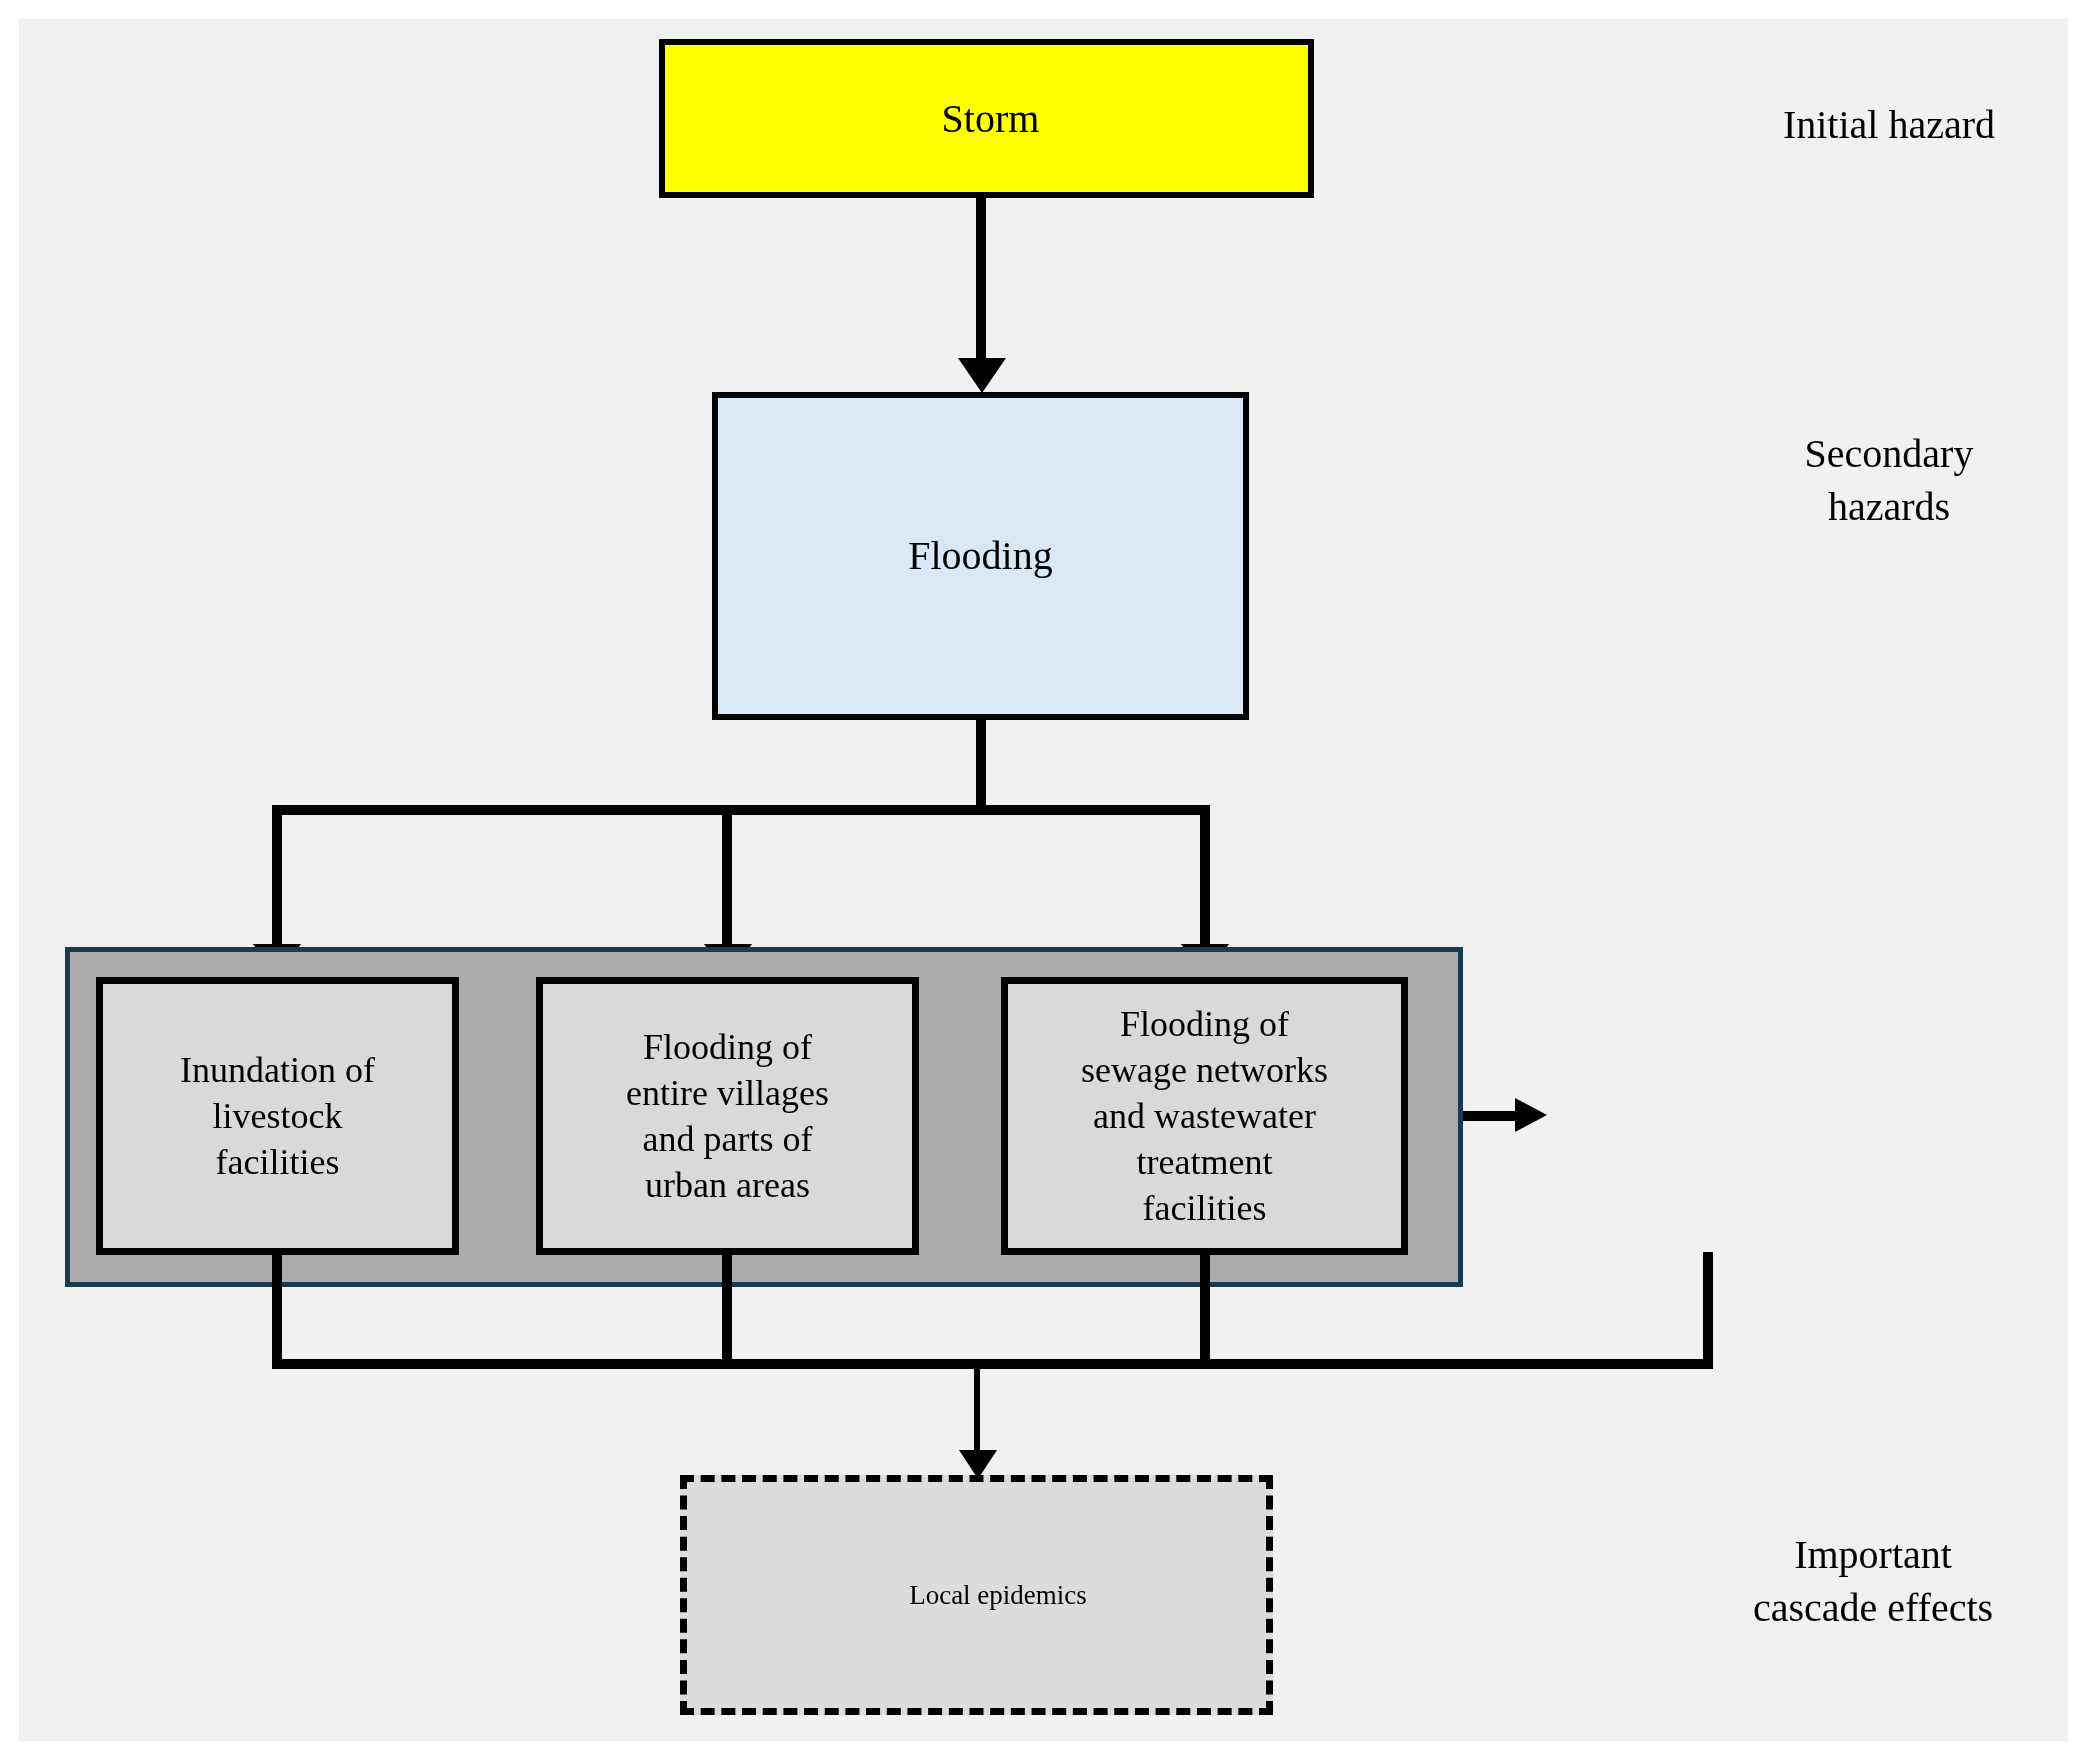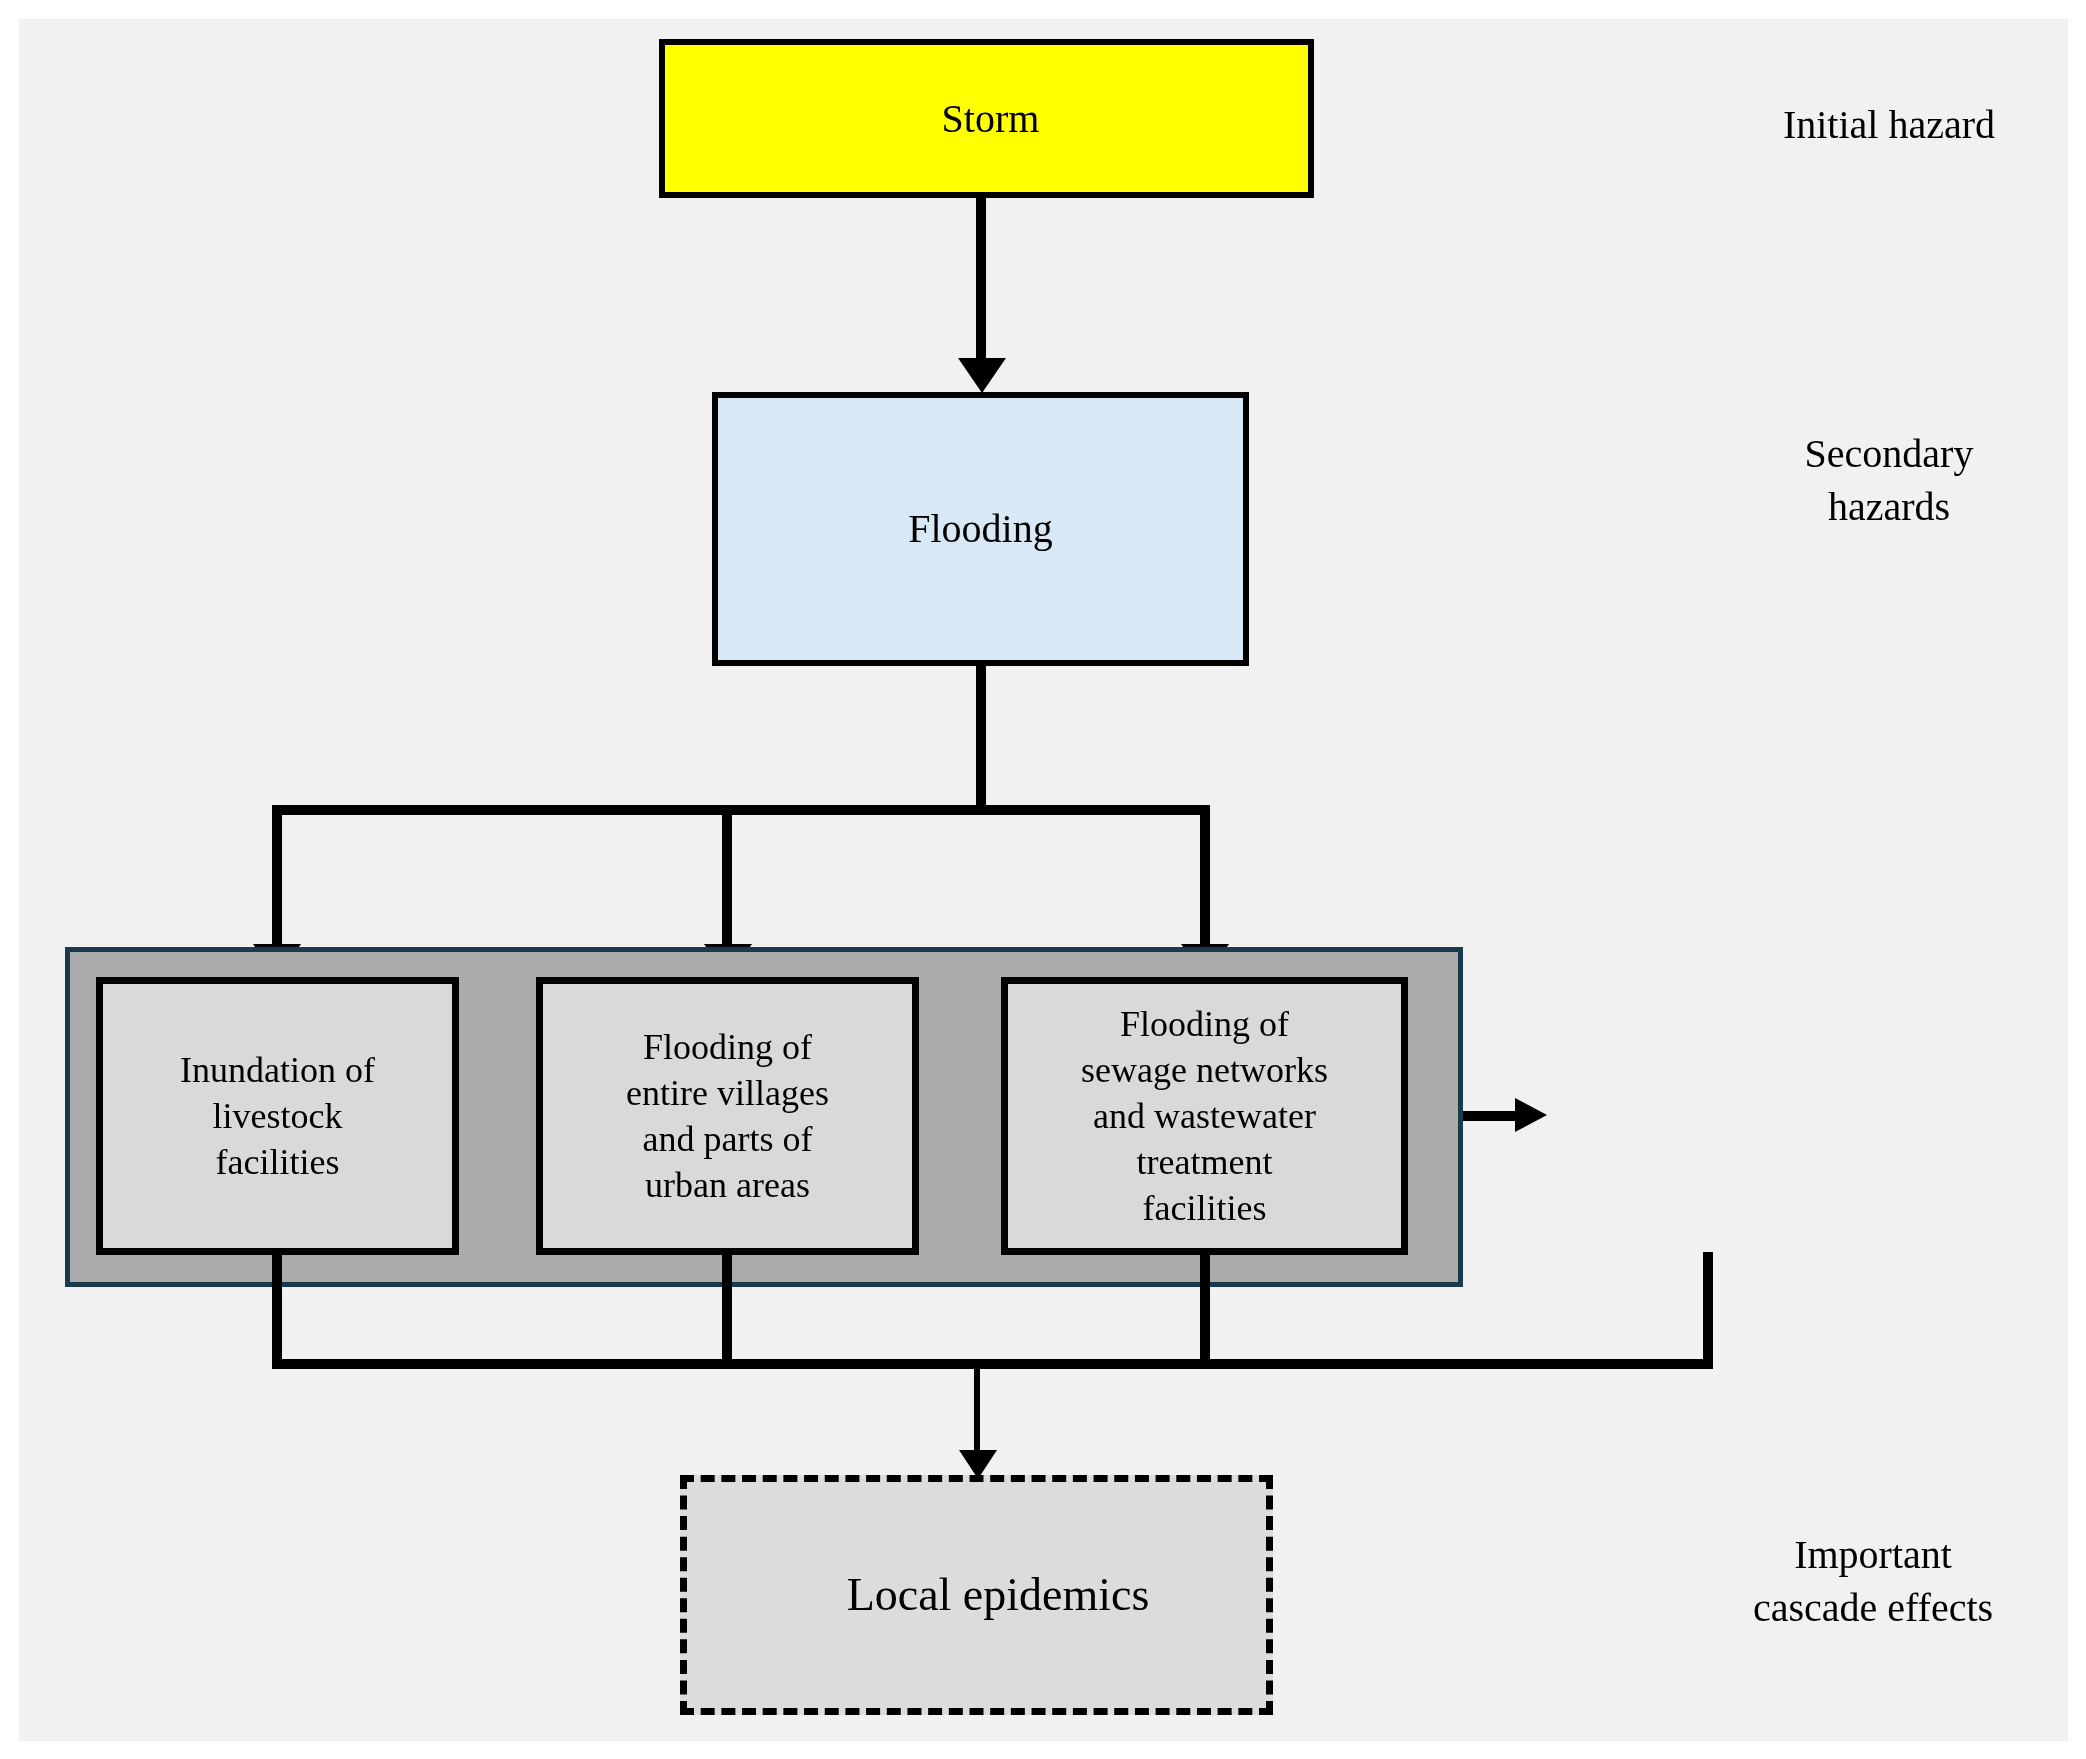--- a/index.html
+++ b/index.html
@@ -18,32 +18,32 @@
   .box{
     position:absolute;
     display:flex;align-items:center;justify-content:center;
     text-align:center;
     box-sizing:border-box;
     background:#d9d9d9;
     border:6.2px solid #000;
   }
   .label-text{white-space:pre-line;line-height:1.28;}
   .storm{left:659px;top:39px;width:655px;height:159px;font-size:40px;}
-  .flooding{left:712px;top:392px;width:537px;height:274px;font-size:40px;}
+  .flooding{left:712px;top:392px;width:537px;height:328px;font-size:40px;}
   .container-group{
     position:absolute;left:65px;top:947px;width:1398px;height:340px;
     box-sizing:border-box;background:#ababab;border:5px solid #1a3a4e;
   }
   .impact{top:977px;height:278px;font-size:36px;border-width:7.5px;}
   .impact1{left:96px;width:363px;}
   .impact2{left:536px;width:383px;}
   .impact3{left:1001px;width:407px;}
   .cleanup{left:1548px;top:977px;width:320px;height:278px;font-size:39px;}
   .epidemics{
-    left:680px;top:1475px;width:593px;height:240px;font-size:46px;
+    left:680px;top:1475px;width:593px;height:240px;font-size:27px;
     background:#dcdcdc;border:7.5px dashed #000;padding-left:43px;
   }
   .line{position:absolute;background:#000;}
   
   .head-down{
     position:absolute;width:0;height:0;
     border-left:24px solid transparent;
     border-right:24px solid transparent;
     border-top:35px solid #000;
   }

